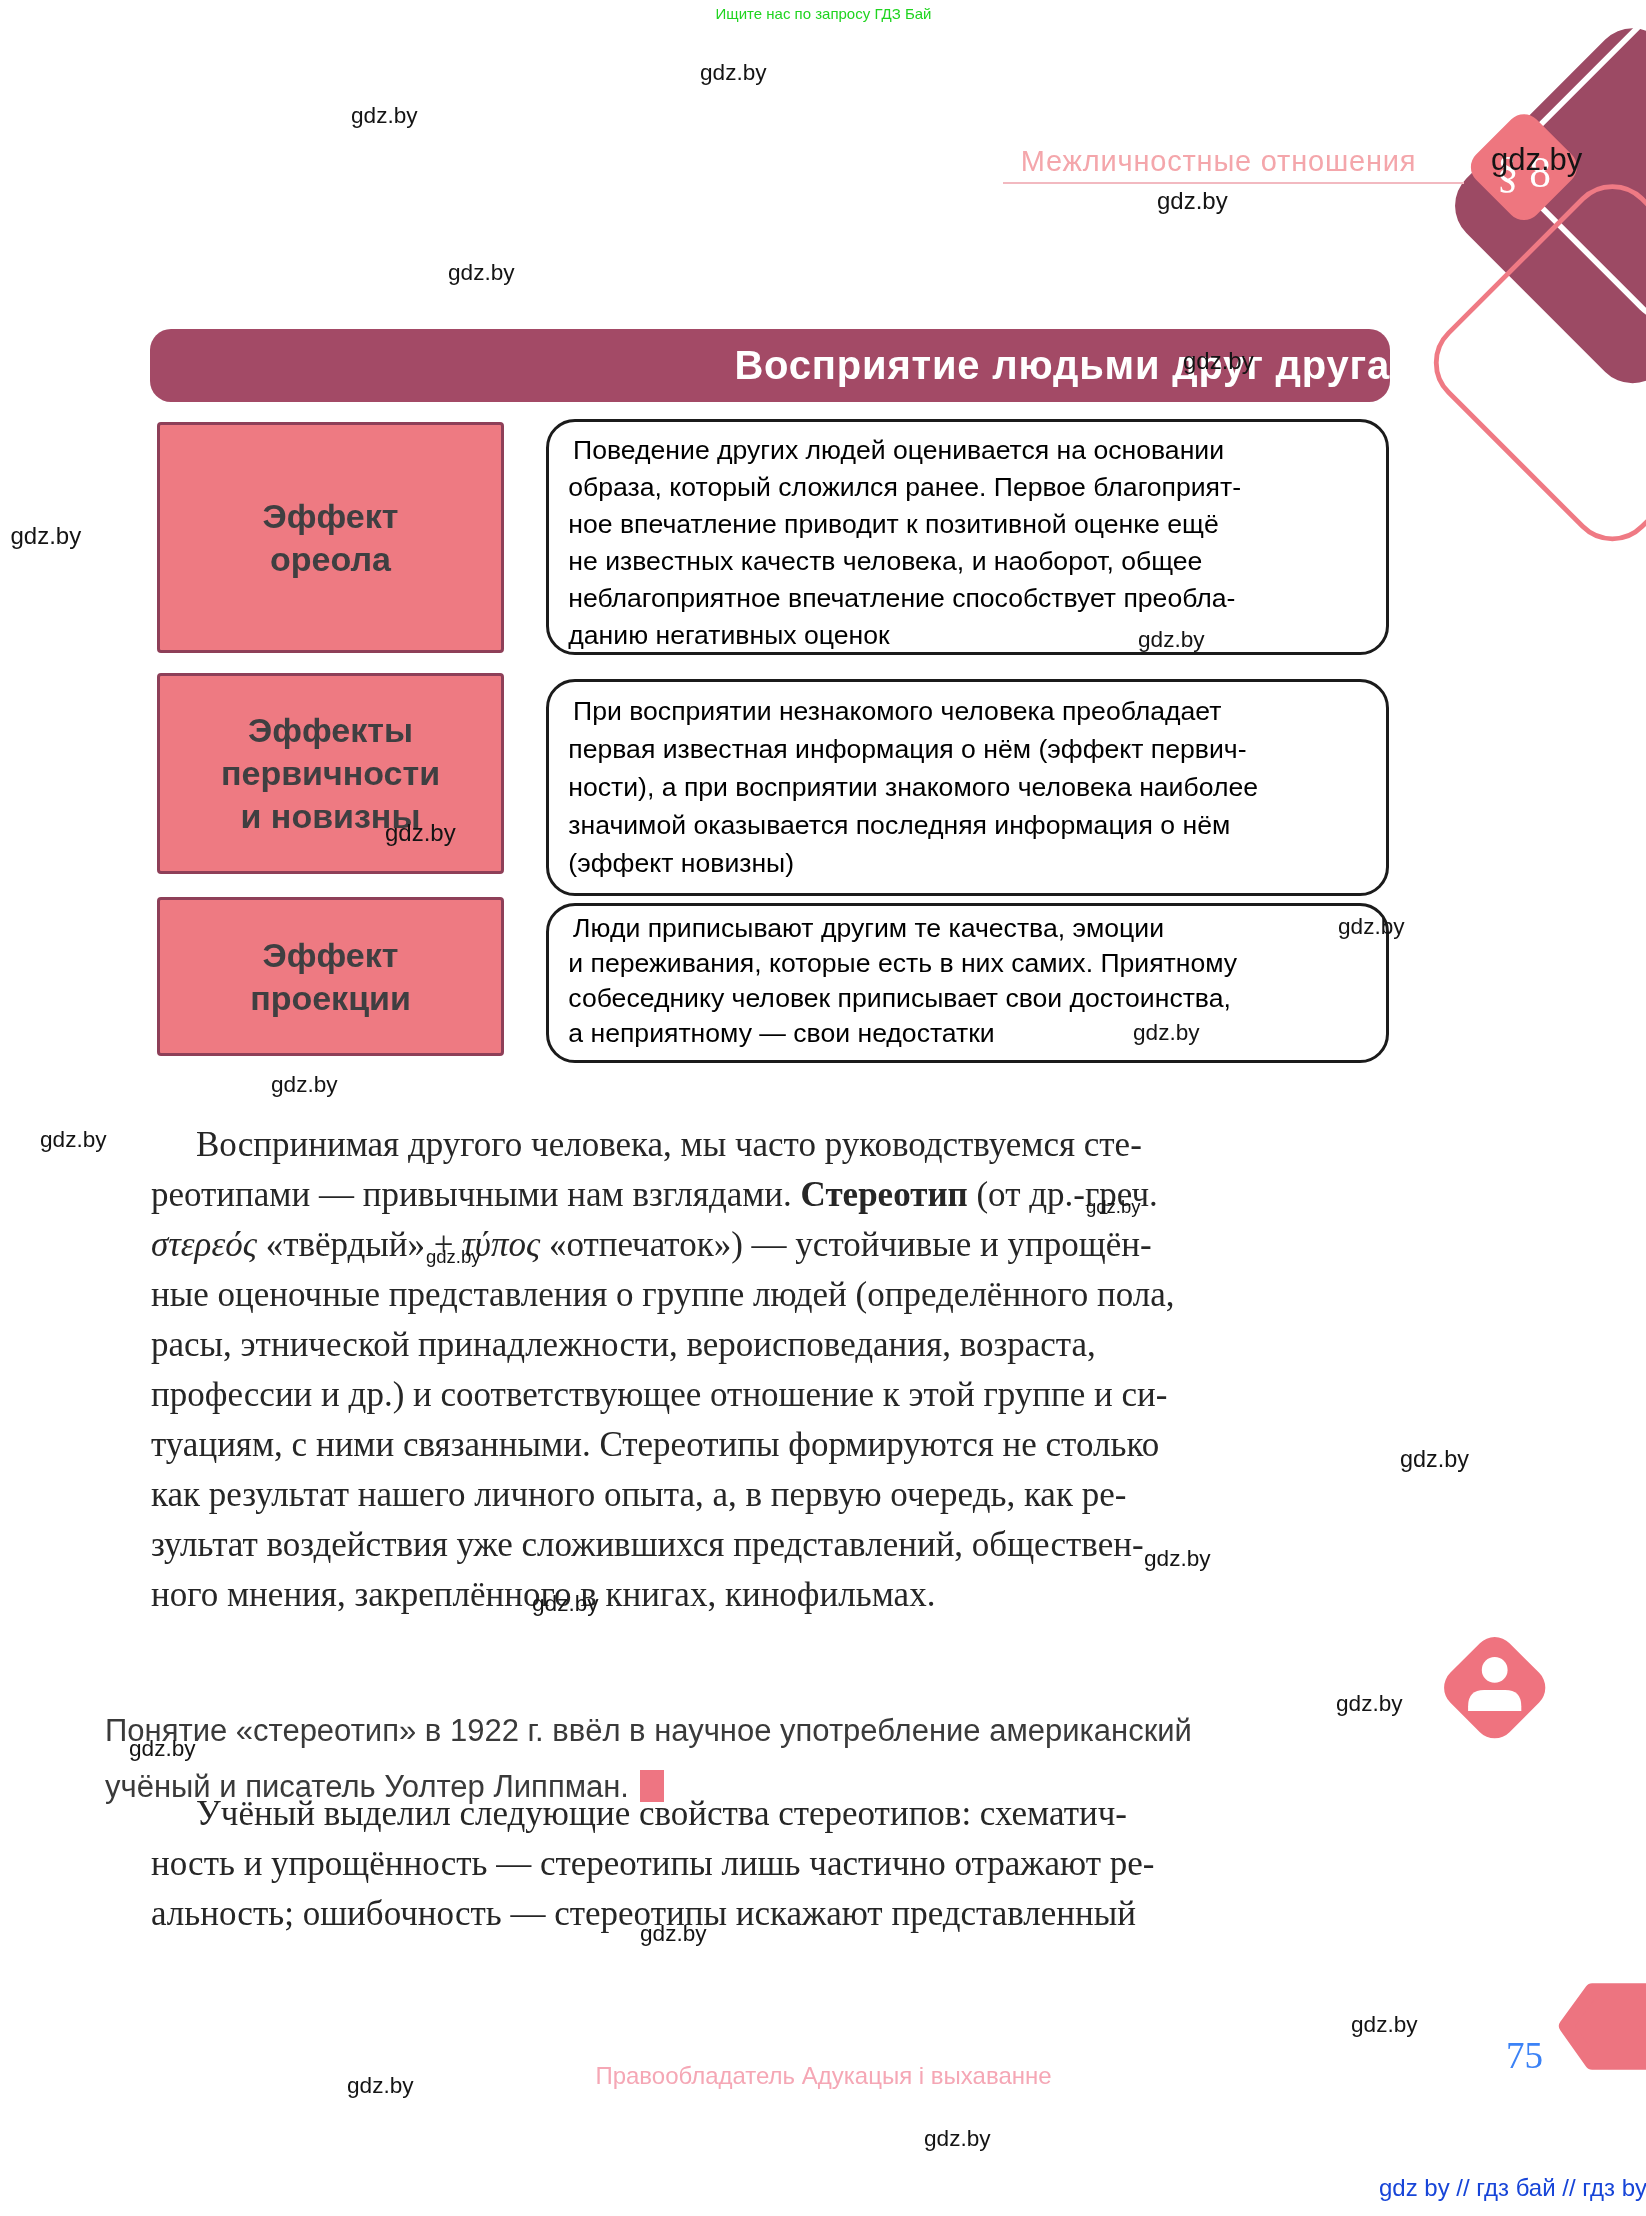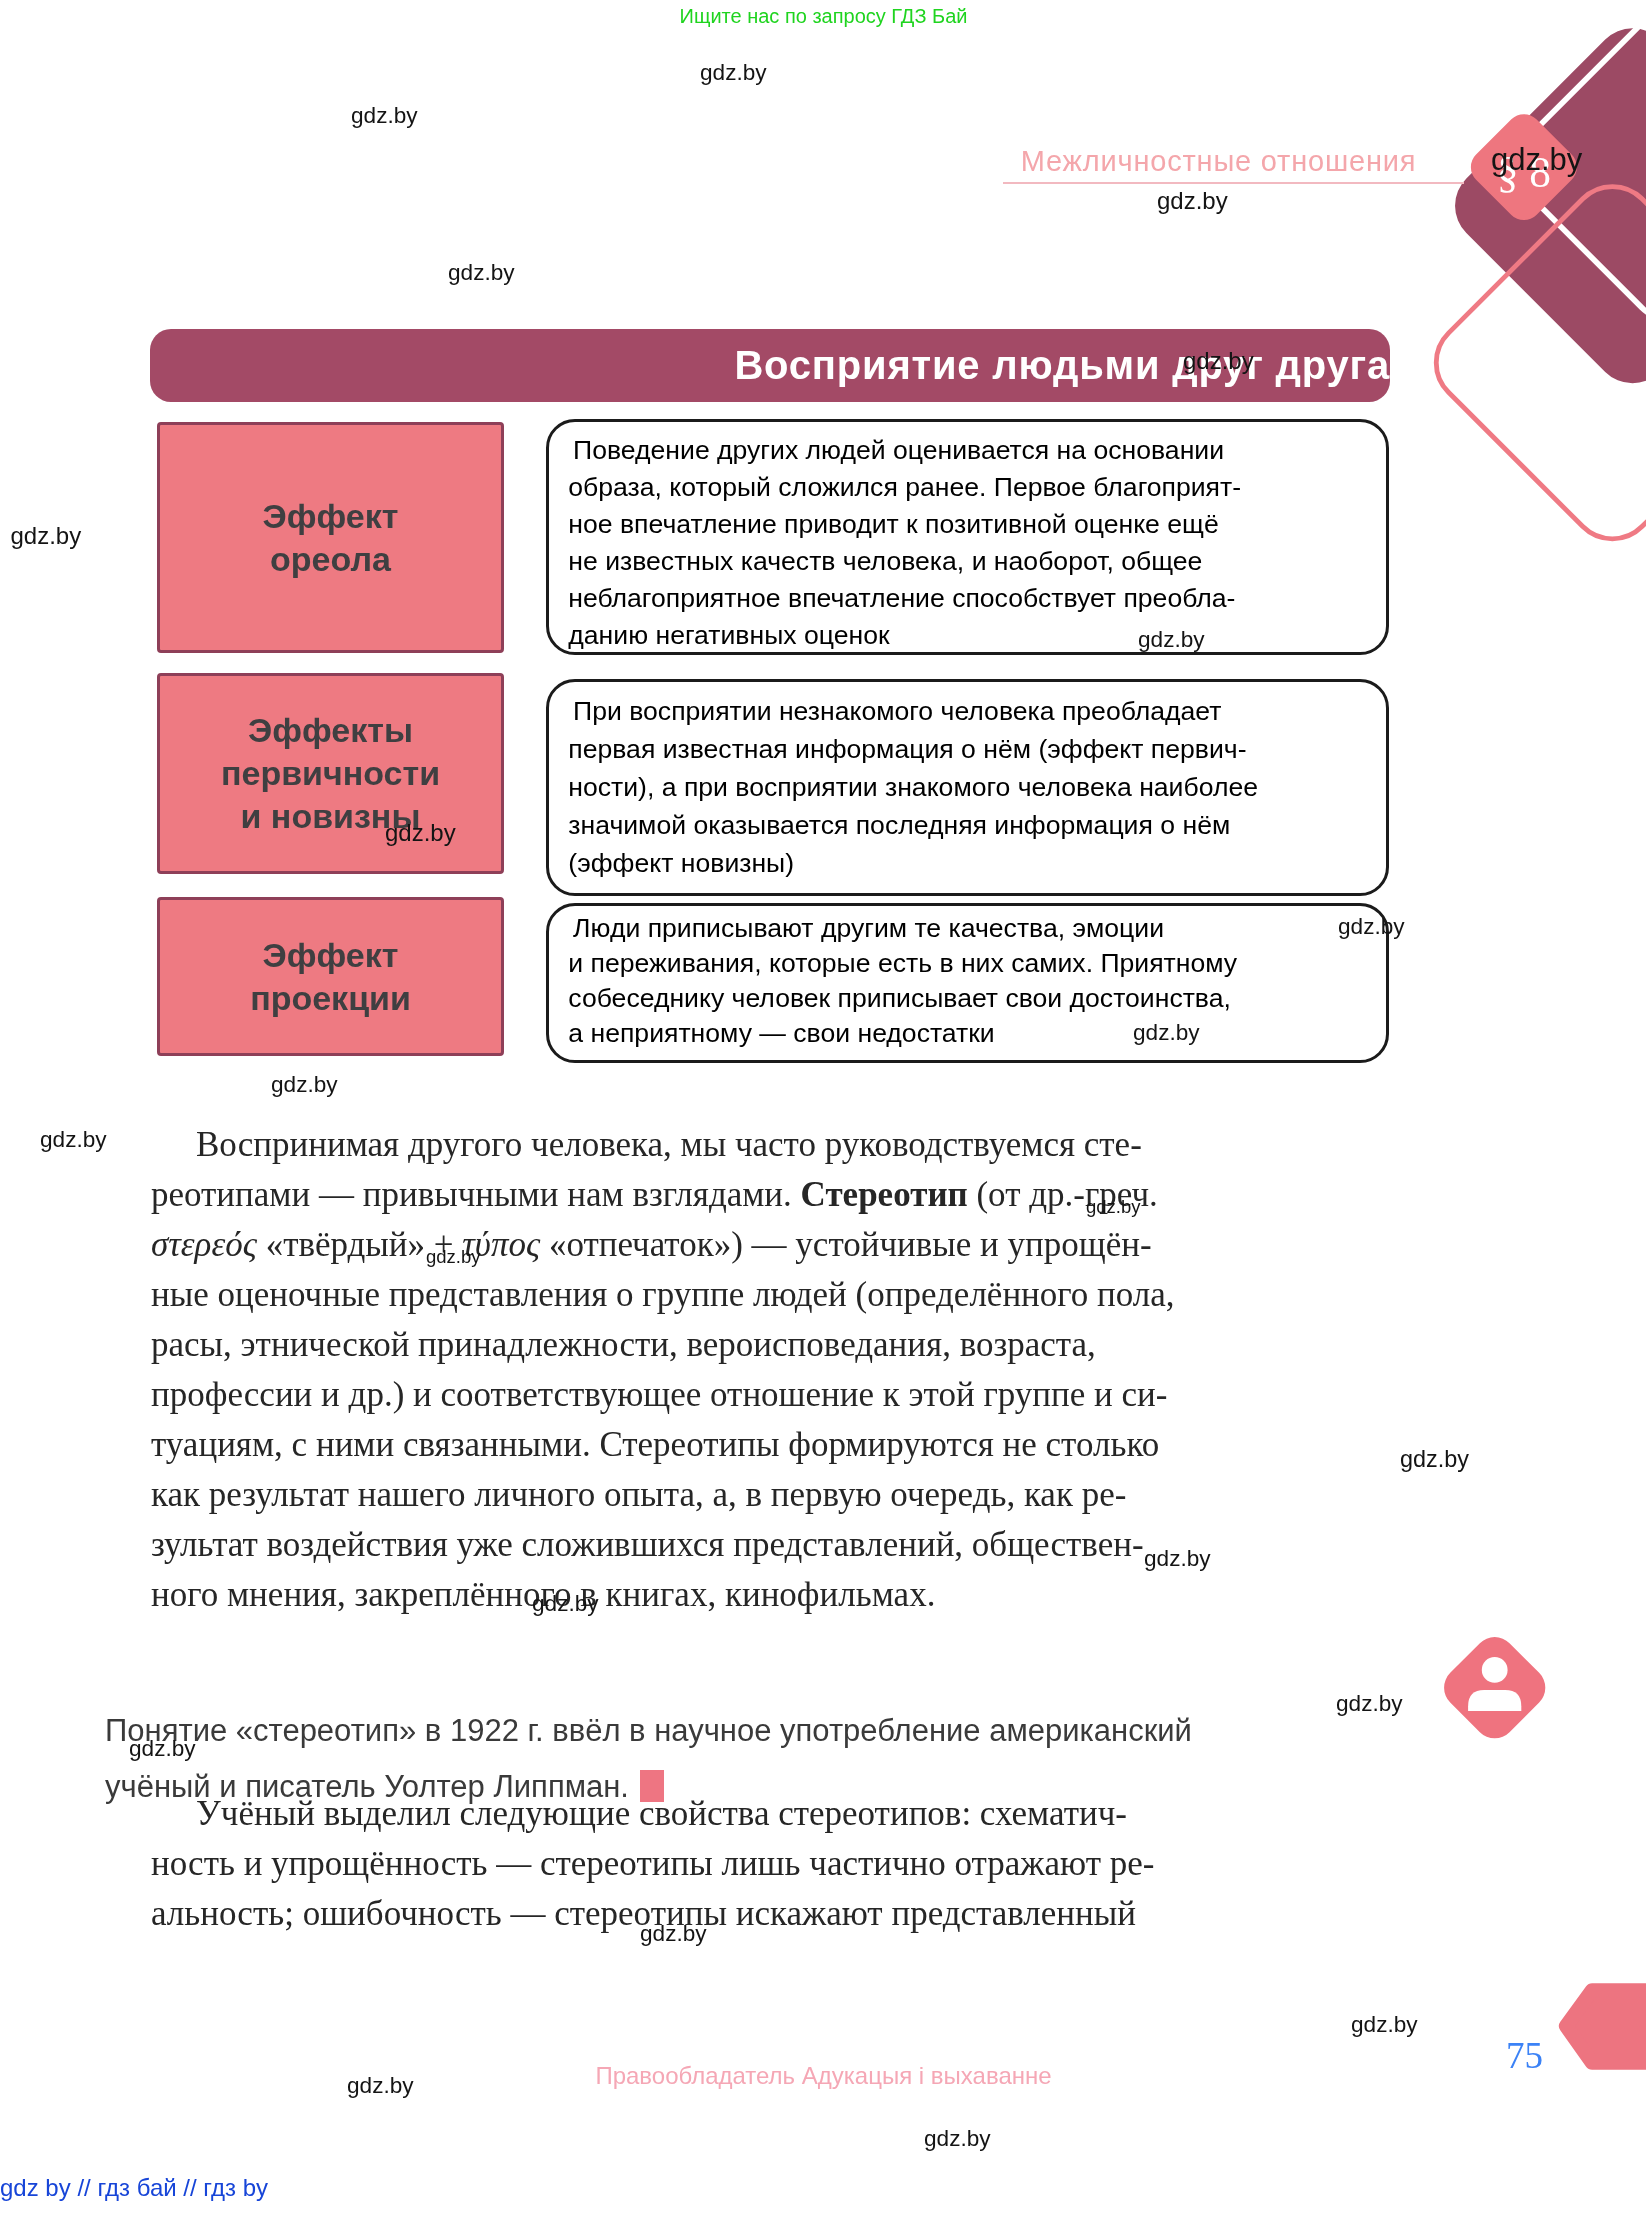--- a/index.html
+++ b/index.html
@@ -3,21 +3,21 @@
 <meta charset="utf-8">
 <style>
   html,body { margin:0; padding:0; background:#ffffff; }
   .page {
     position:relative; width:1647px; height:2216px; background:#ffffff;
     overflow:hidden; font-family:"Liberation Sans", sans-serif; color:#222;
   }
   .abs { position:absolute; }
 
   .promo-top { left:0; right:0; top:4.8px; text-align:center;
-    font-size:20px; color:#1fd41f; }
+    font-size:15px; color:#1fd41f; }
 
   .chapter { left:1003px; top:145px; width:431px; text-align:center;
     font-size:29px; color:#f4a6ab; letter-spacing:0.8px; white-space:nowrap; }
   .chapter-underline { left:1003px; top:182px; width:461px; height:2.4px;
     background:#f2b9c0; }
 
   .corner-svg { right:0; top:0; }
 
   .banner { left:150px; top:329px; width:1240px; height:73px;
     background:#a34a66; border-radius:21px; display:flex;
@@ -56,21 +56,21 @@
 
   .person-svg { left:1431px; top:1624px; }
 
   .pagenum { left:1506px; top:1994px;
     font-family:"Liberation Serif","DejaVu Serif",serif;
     font-size:37px; color:#3b82f6;margin-top:40px; }
   .tab-svg { left:1550px; top:1976px; }
 
   .footer-pink { left:0; right:0; top:2062px; text-align:center;
     font-size:24px; color:#f5a7b5; }
-  .footer-links { left:0; right:0; top:2174px; text-align:left;
+  .footer-links { left:0; right:0; top:2174px; text-align:right;
     font-size:24px; color:#1745d8; cursor:pointer; }
 
   .wm { position:absolute; color:#141414; white-space:nowrap;
     font-family:"Liberation Sans", sans-serif; }
 </style>
 </head>
 <body>
 
 <div class="page">
 

